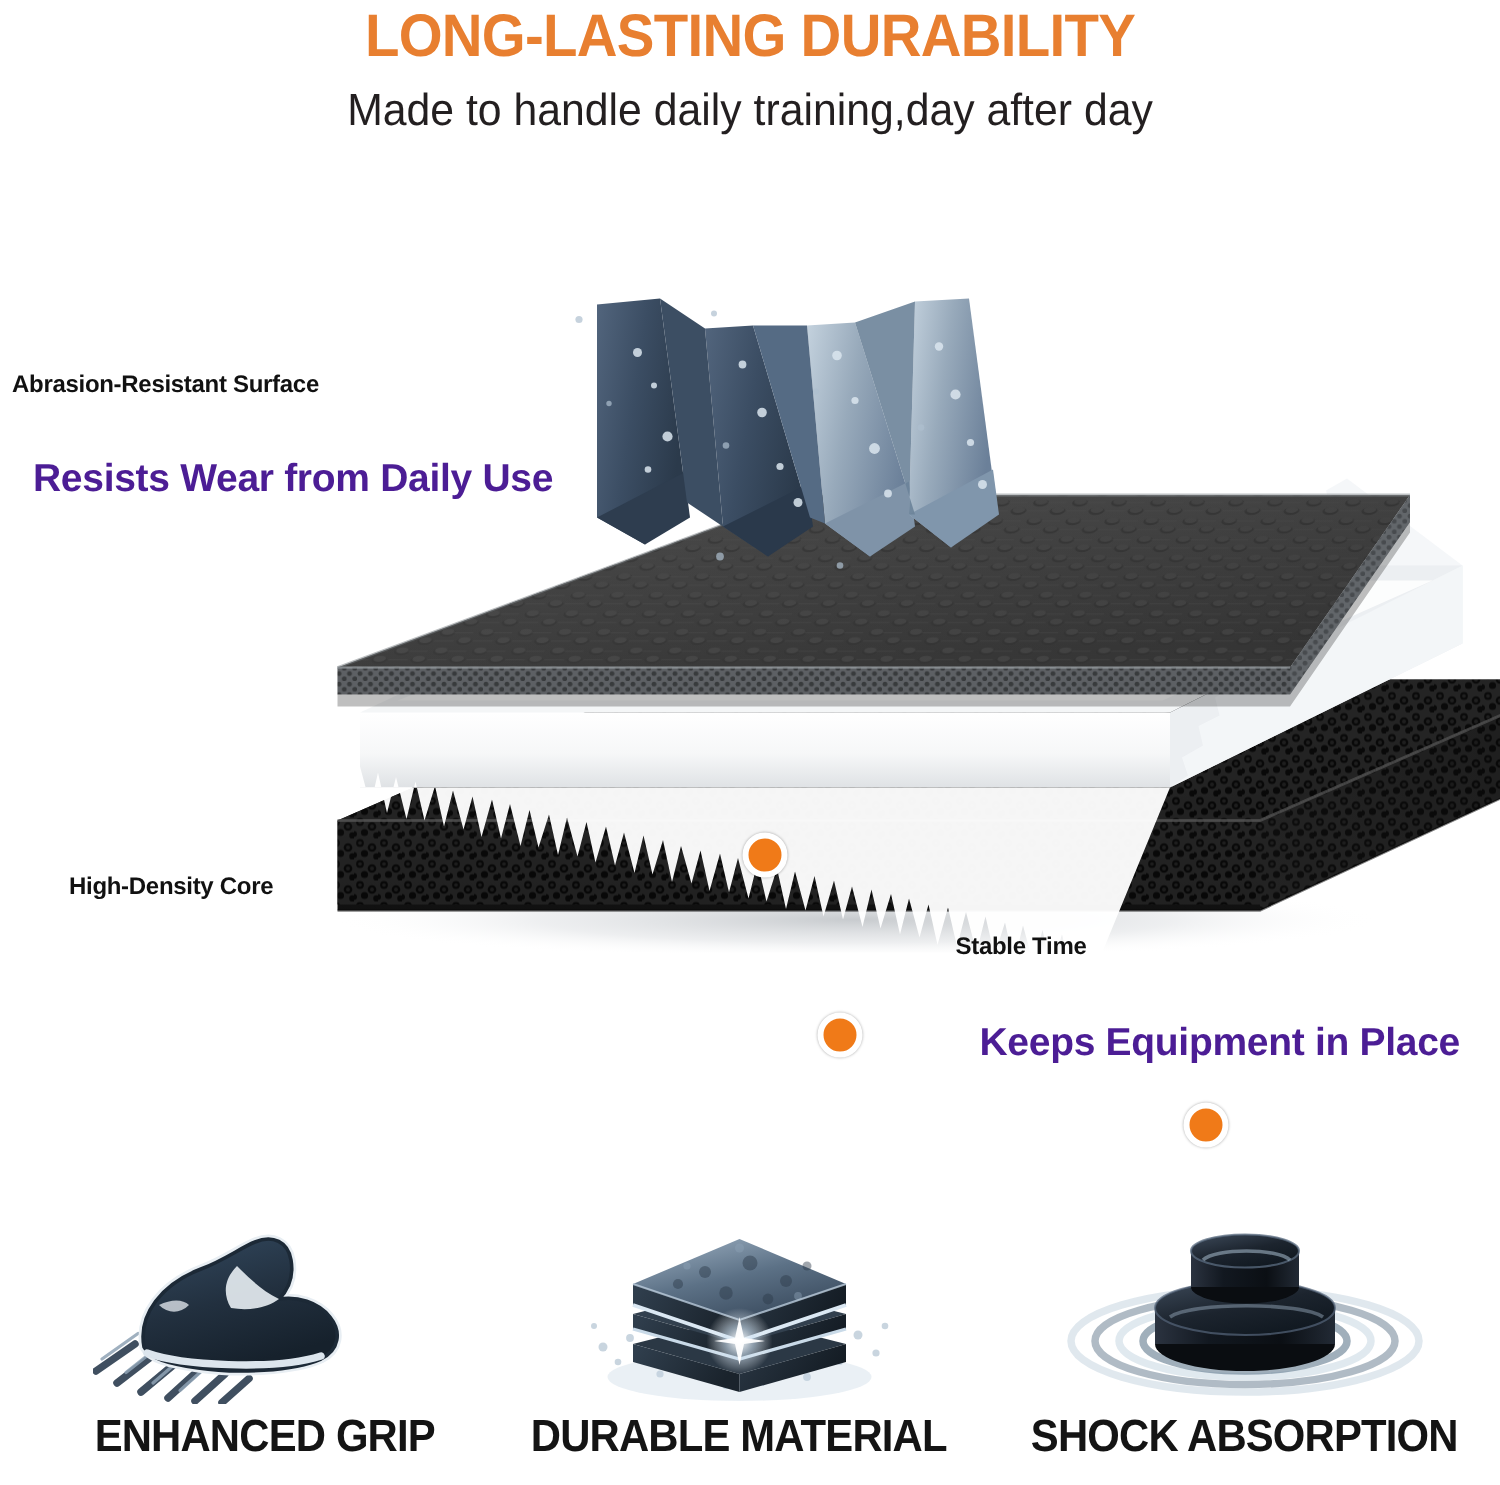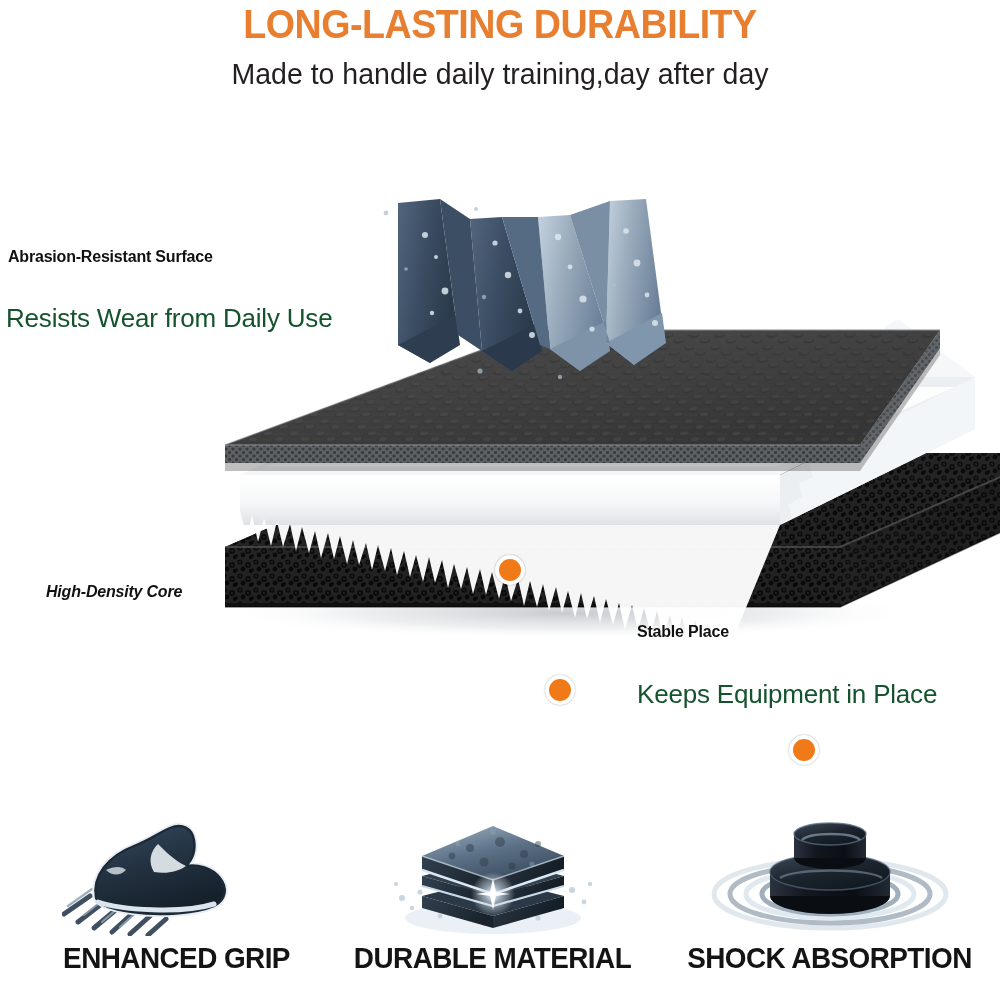--- a/index.html
+++ b/index.html
@@ -38,28 +38,29 @@
     position:absolute;
     font-size:16px;
     font-weight:bold;
     color:#111111;
     white-space:nowrap;
     letter-spacing:-0.2px;
   }
   .callout-sub{
     position:absolute;
     font-size:26px;
-    font-weight:400;
-    color:#14532d;
+    font-weight:700;
+    color:#4c1d95;
     white-space:nowrap;
     letter-spacing:-0.2px;
+    margin-left:16px;
   }
   #c1-title{left:8px;  top:248px;}
   #c1-sub  {left:6px;  top:303px;}
-  #c2-title{left:46px; top:583px;font-style:italic;}
+  #c2-title{left:46px; top:583px;}
   #c2-sub  {left:46px; top:639px;}
   #c3-title{left:637px;top:623px;}
   #c3-sub  {left:637px;top:679px;}
 
   
   #product{
     position:absolute;left:140px;top:195px;width:860px;height:440px;
   }
   #product svg{display:block;width:860px;height:440px;}
 
@@ -319,21 +320,21 @@
     <div class="dot" id="dot-surface"></div>
     <div class="dot" id="dot-core"></div>
     <div class="dot" id="dot-base"></div>
   </div>
 
   <div class="callout-title" id="c1-title">Abrasion-Resistant Surface</div>
   <div class="callout-sub" id="c1-sub">Resists Wear from Daily Use</div>
 
   <div class="callout-title" id="c2-title">High-Density Core</div>
 
-  <div class="callout-title" id="c3-title">Stable Place</div>
+  <div class="callout-title" id="c3-title">Stable Time</div>
   <div class="callout-sub" id="c3-sub">Keeps Equipment in Place</div>
 
   <div id="features">
 
     <div class="feature" id="feature-0">
       <div class="feature-icon">
         <svg width="230" height="126" viewBox="0 0 230 126" xmlns="http://www.w3.org/2000/svg" aria-hidden="true">
           <defs>
             <linearGradient id="shoeG" x1="0" y1="0" x2="0.4" y2="1">
               <stop offset="0%" stop-color="#33495f"></stop>

